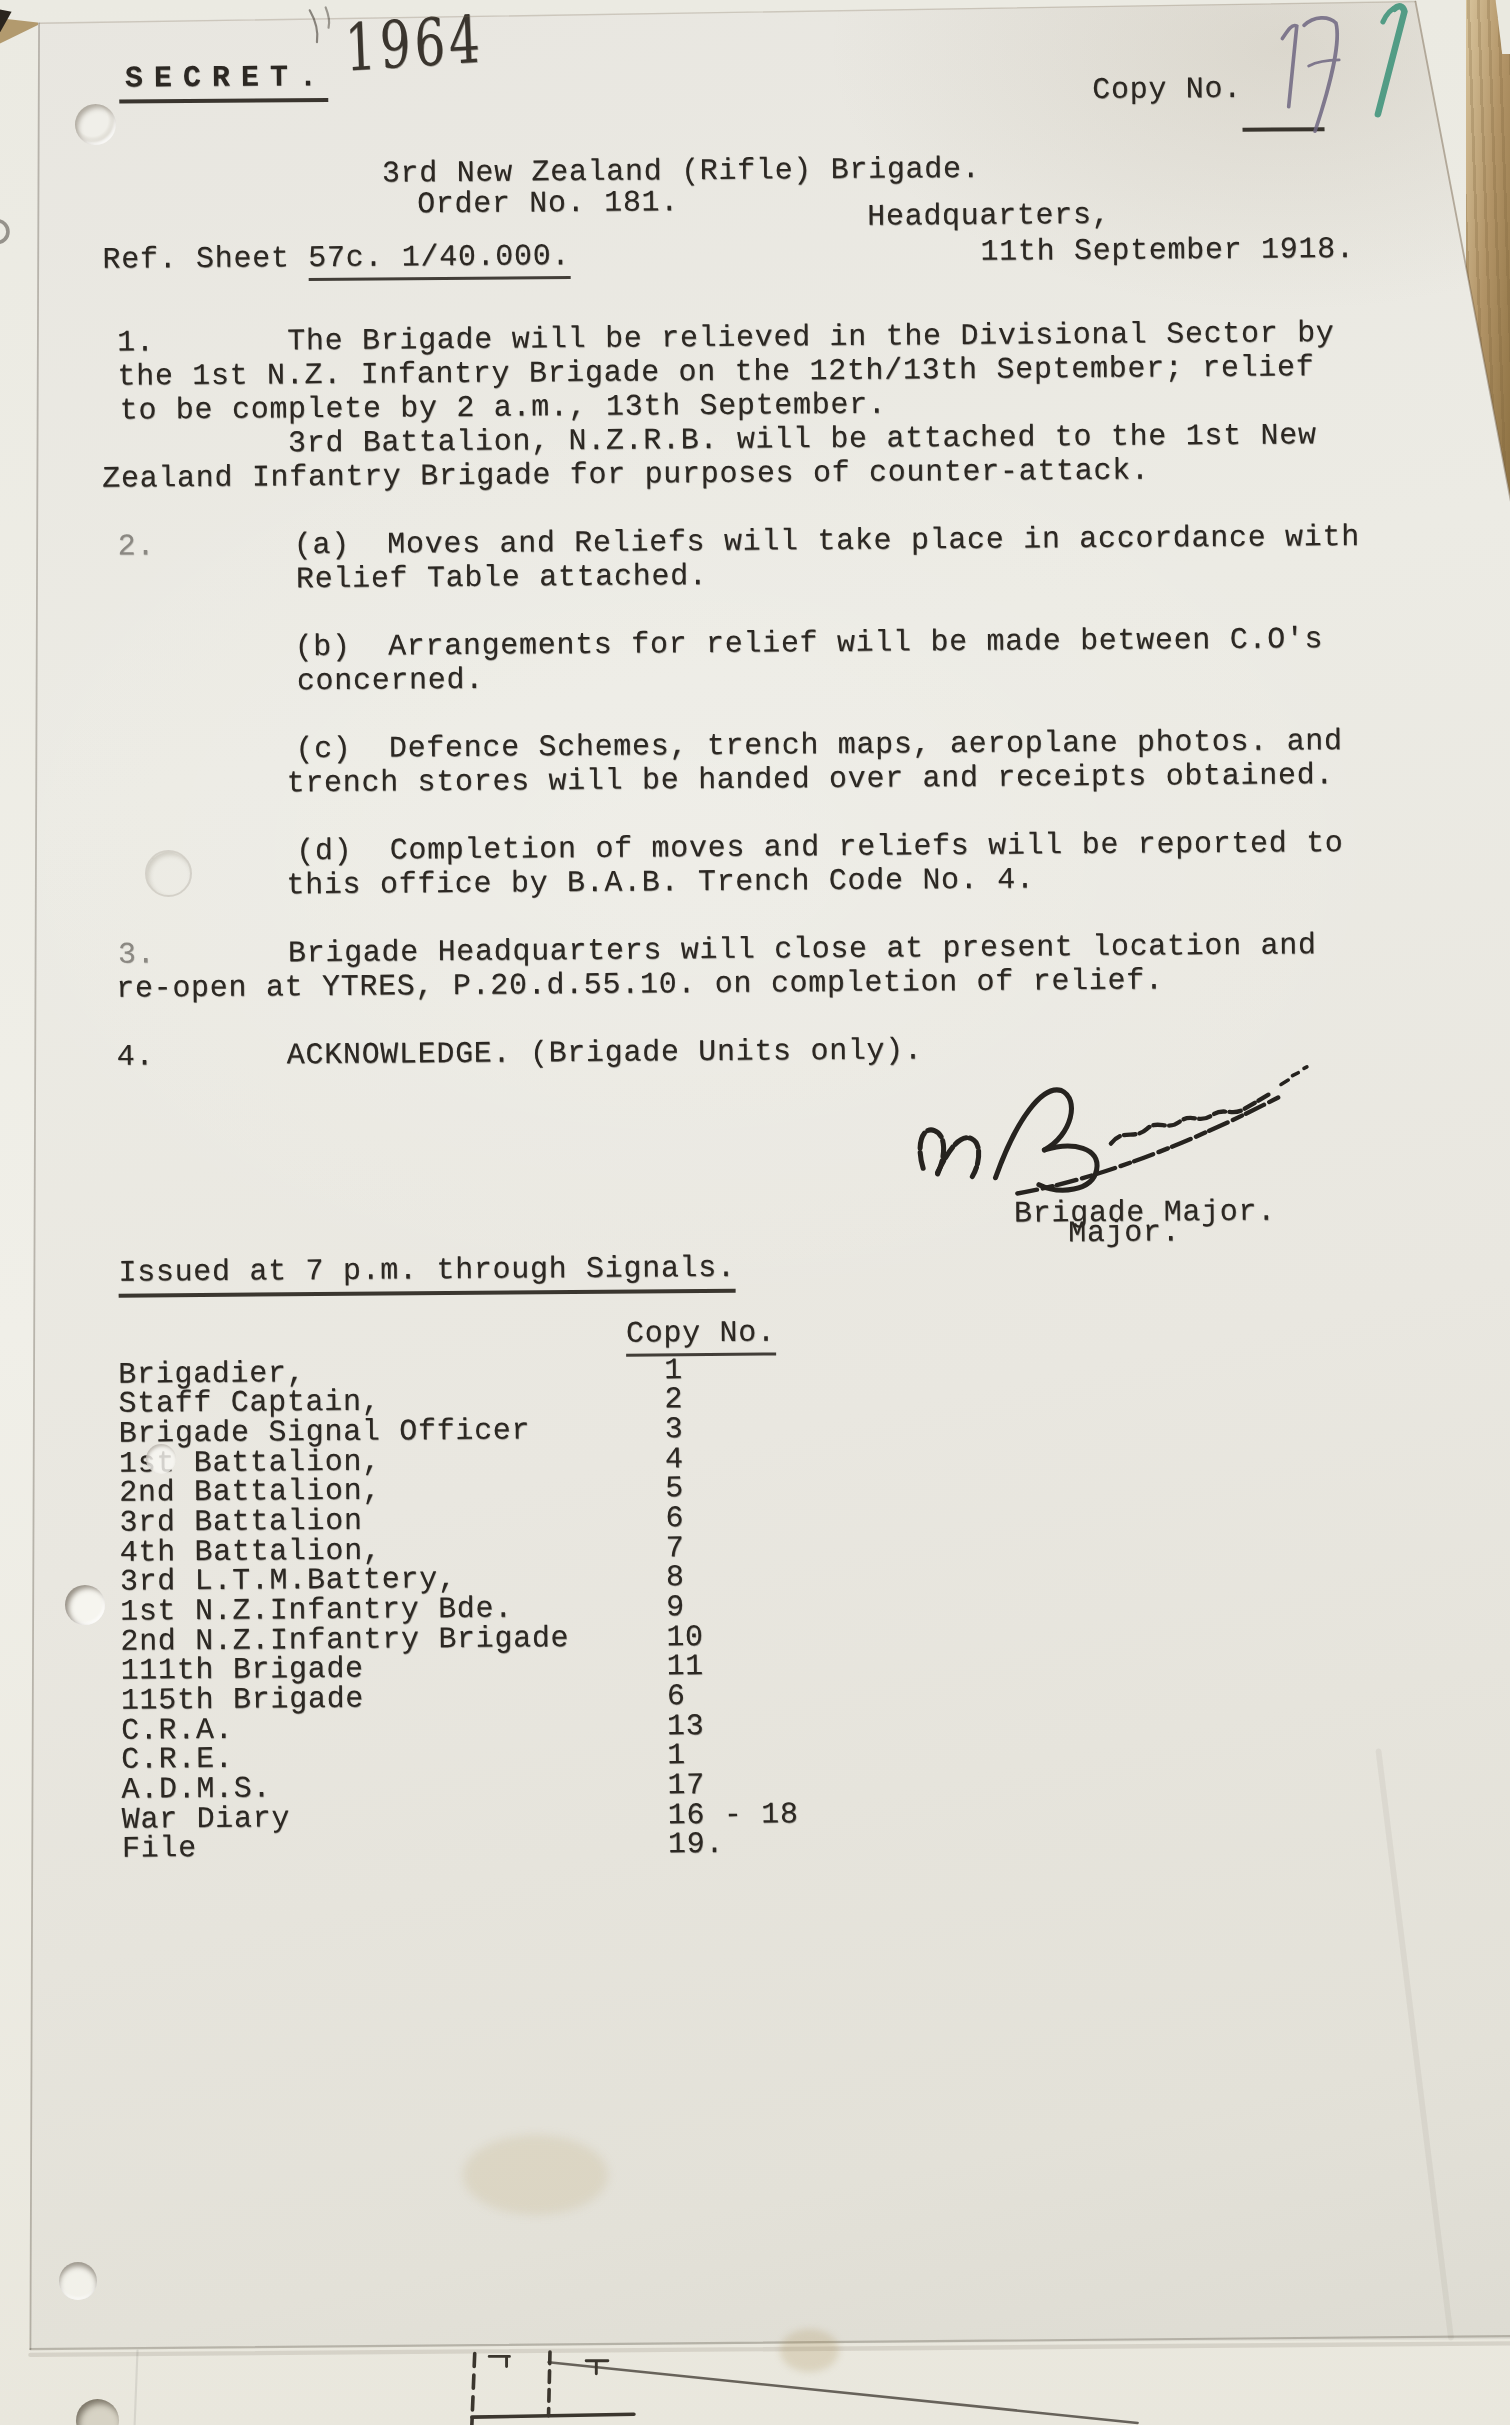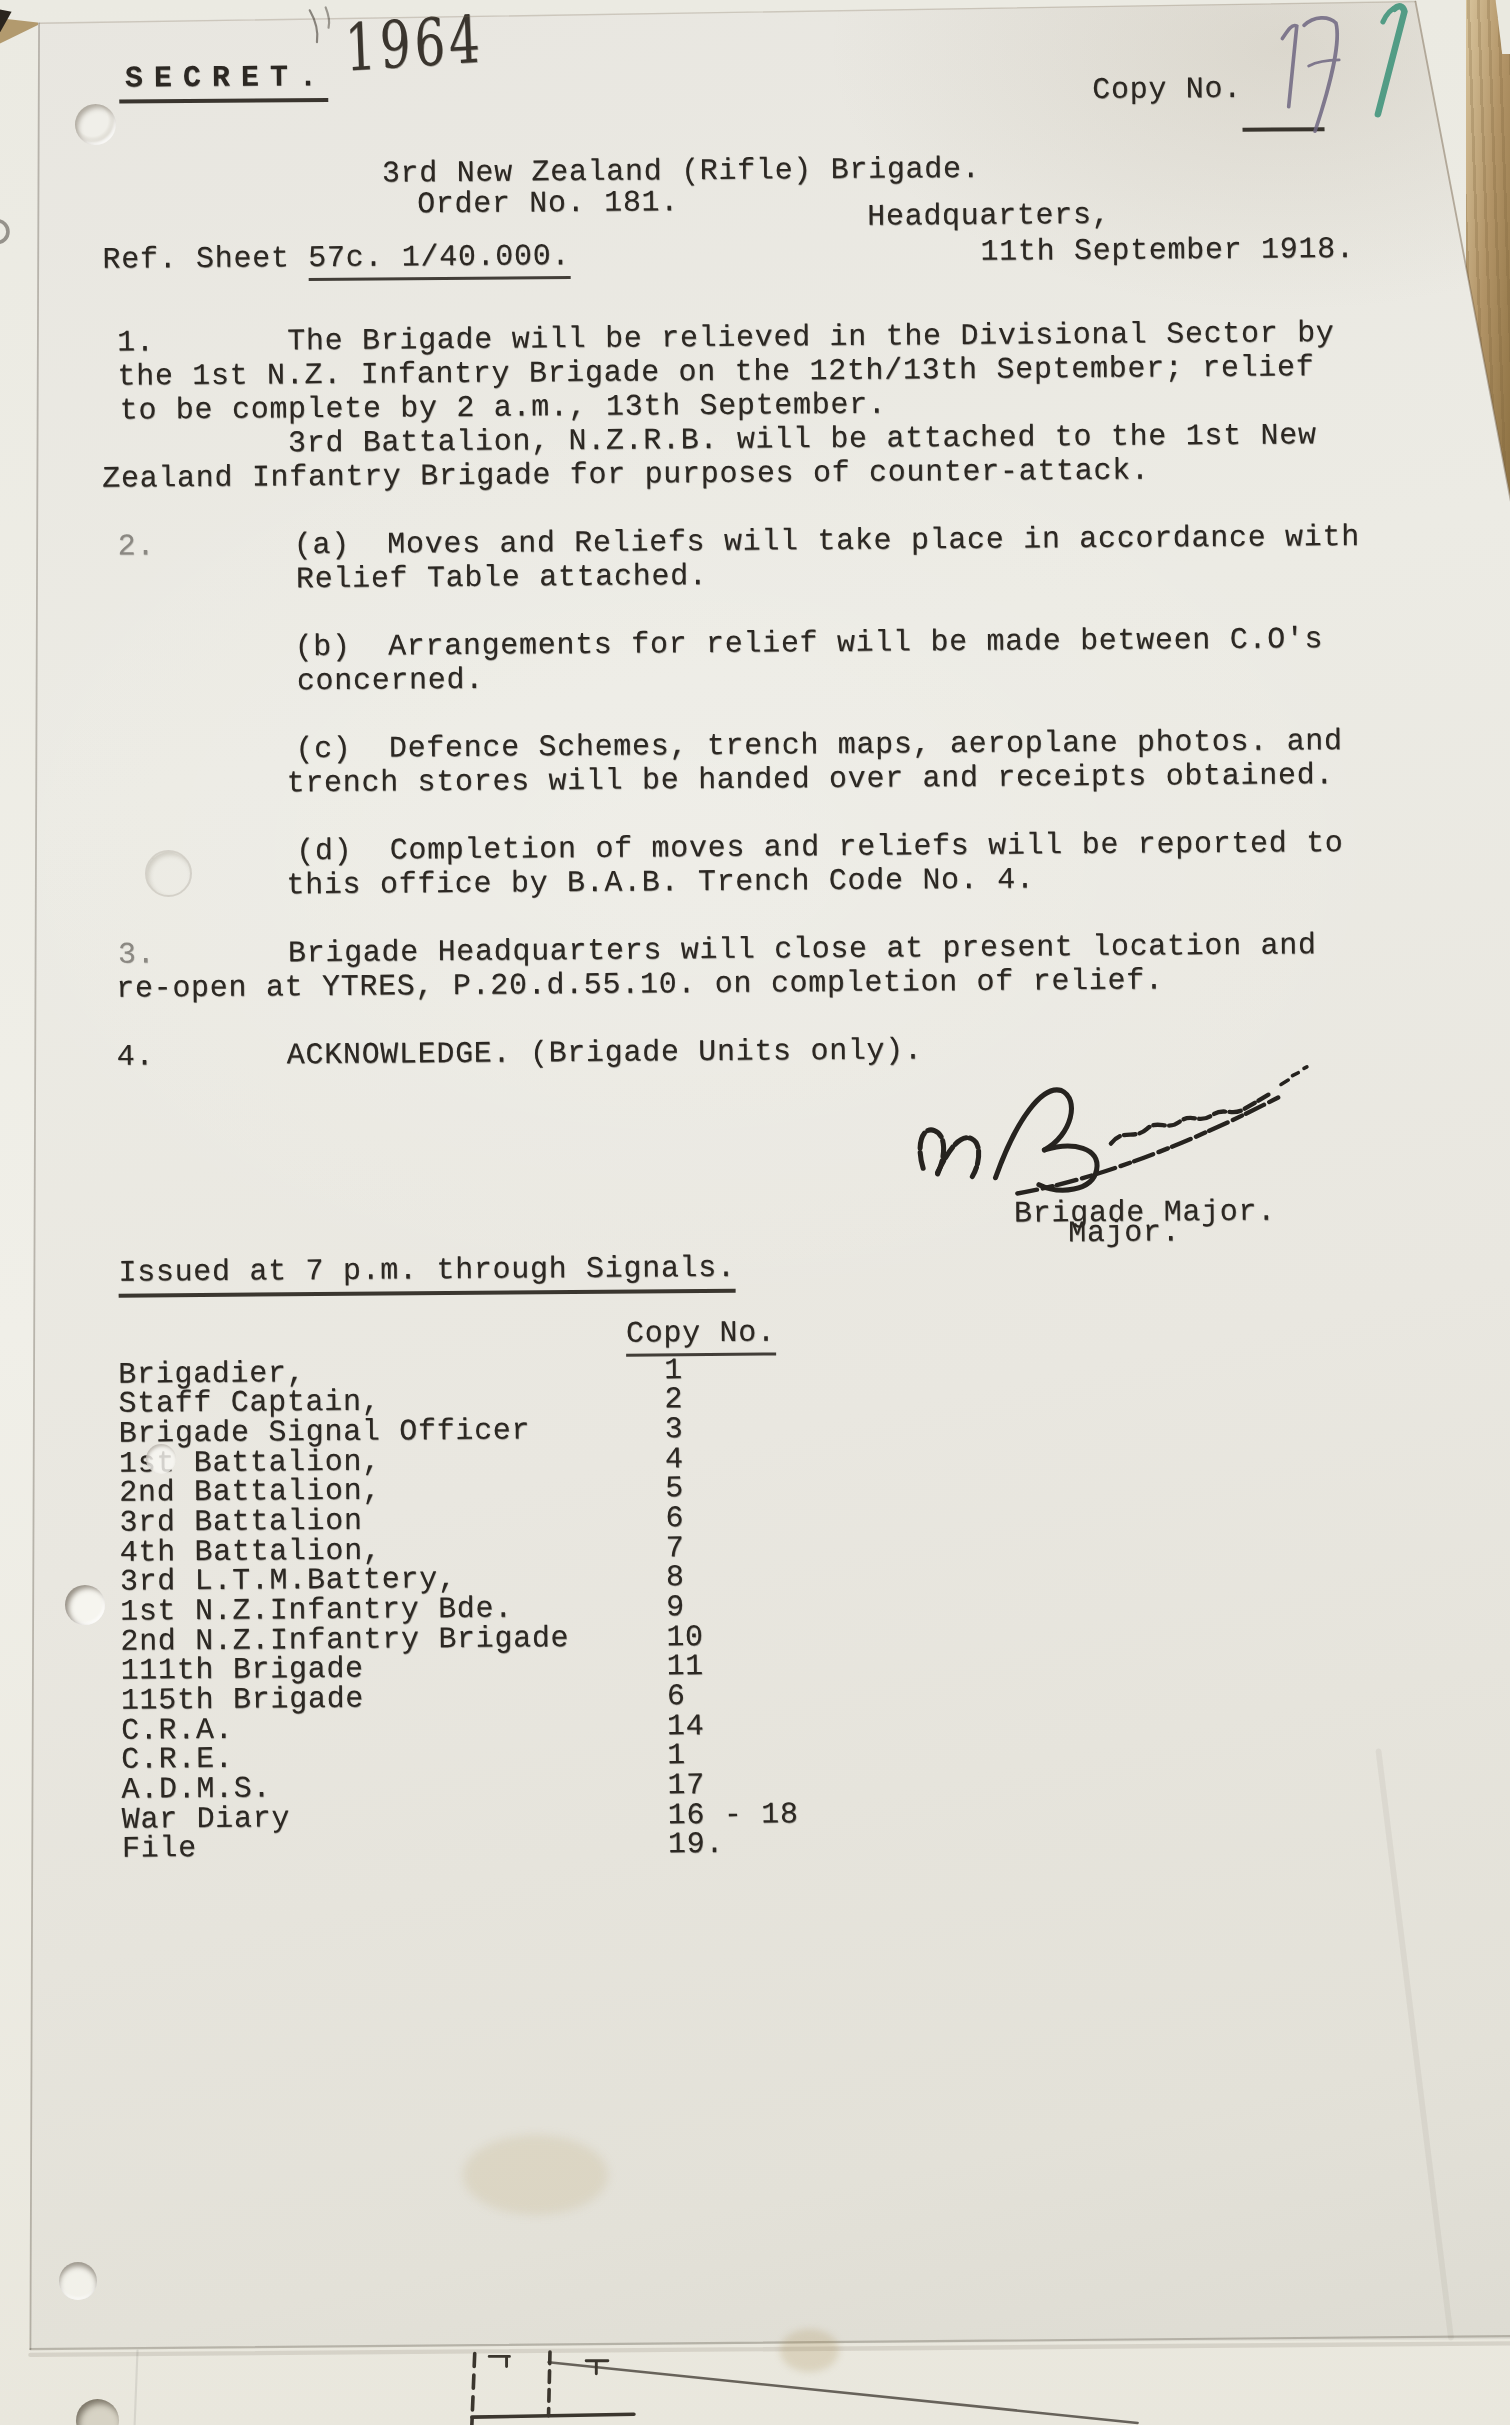--- a/index.html
+++ b/index.html
@@ -153,21 +153,21 @@
     <div class="drow tw" style="top:1417px;"><span>Brigade Signal Officer</span><span class="dcopy">3</span></div>
     <div class="drow tw" style="top:1447px;"><span>1st Battalion,</span><span class="dcopy">4</span></div>
     <div class="drow tw" style="top:1476px;"><span>2nd Battalion,</span><span class="dcopy">5</span></div>
     <div class="drow tw" style="top:1506px;"><span>3rd Battalion</span><span class="dcopy">6</span></div>
     <div class="drow tw" style="top:1536px;"><span>4th Battalion,</span><span class="dcopy">7</span></div>
     <div class="drow tw" style="top:1565px;"><span>3rd L.T.M.Battery,</span><span class="dcopy">8</span></div>
     <div class="drow tw" style="top:1595px;"><span>1st N.Z.Infantry Bde.</span><span class="dcopy">9</span></div>
     <div class="drow tw" style="top:1625px;"><span>2nd N.Z.Infantry Brigade</span><span class="dcopy">10</span></div>
     <div class="drow tw" style="top:1654px;"><span>111th Brigade</span><span class="dcopy">11</span></div>
     <div class="drow tw" style="top:1684px;"><span>115th Brigade</span><span class="dcopy">6</span></div>
-    <div class="drow tw" style="top:1714px;"><span>C.R.A.</span><span class="dcopy">14</span></div>
+    <div class="drow tw" style="top:1714px;"><span>C.R.A.</span><span class="dcopy">13</span></div>
     <div class="drow tw" style="top:1743px;"><span>C.R.E.</span><span class="dcopy">1</span></div>
     <div class="drow tw" style="top:1773px;"><span>A.D.M.S.</span><span class="dcopy">17</span></div>
     <div class="drow tw" style="top:1803px;"><span>War Diary</span><span class="dcopy">16 - 18</span></div>
     <div class="drow tw" style="top:1832px;"><span>File</span><span class="dcopy">19.</span></div>
   </div>
 
   <svg class="overlay" width="1511" height="2426" viewBox="0 0 2088 3352">
     <g fill="none" stroke-linecap="round">
       <path d="M54,32 L42,3246" stroke="rgba(70,60,45,.30)" stroke-width="2.5"></path>
       <path d="M54,32 L1956,2" stroke="rgba(120,105,80,.25)" stroke-width="2"></path>

